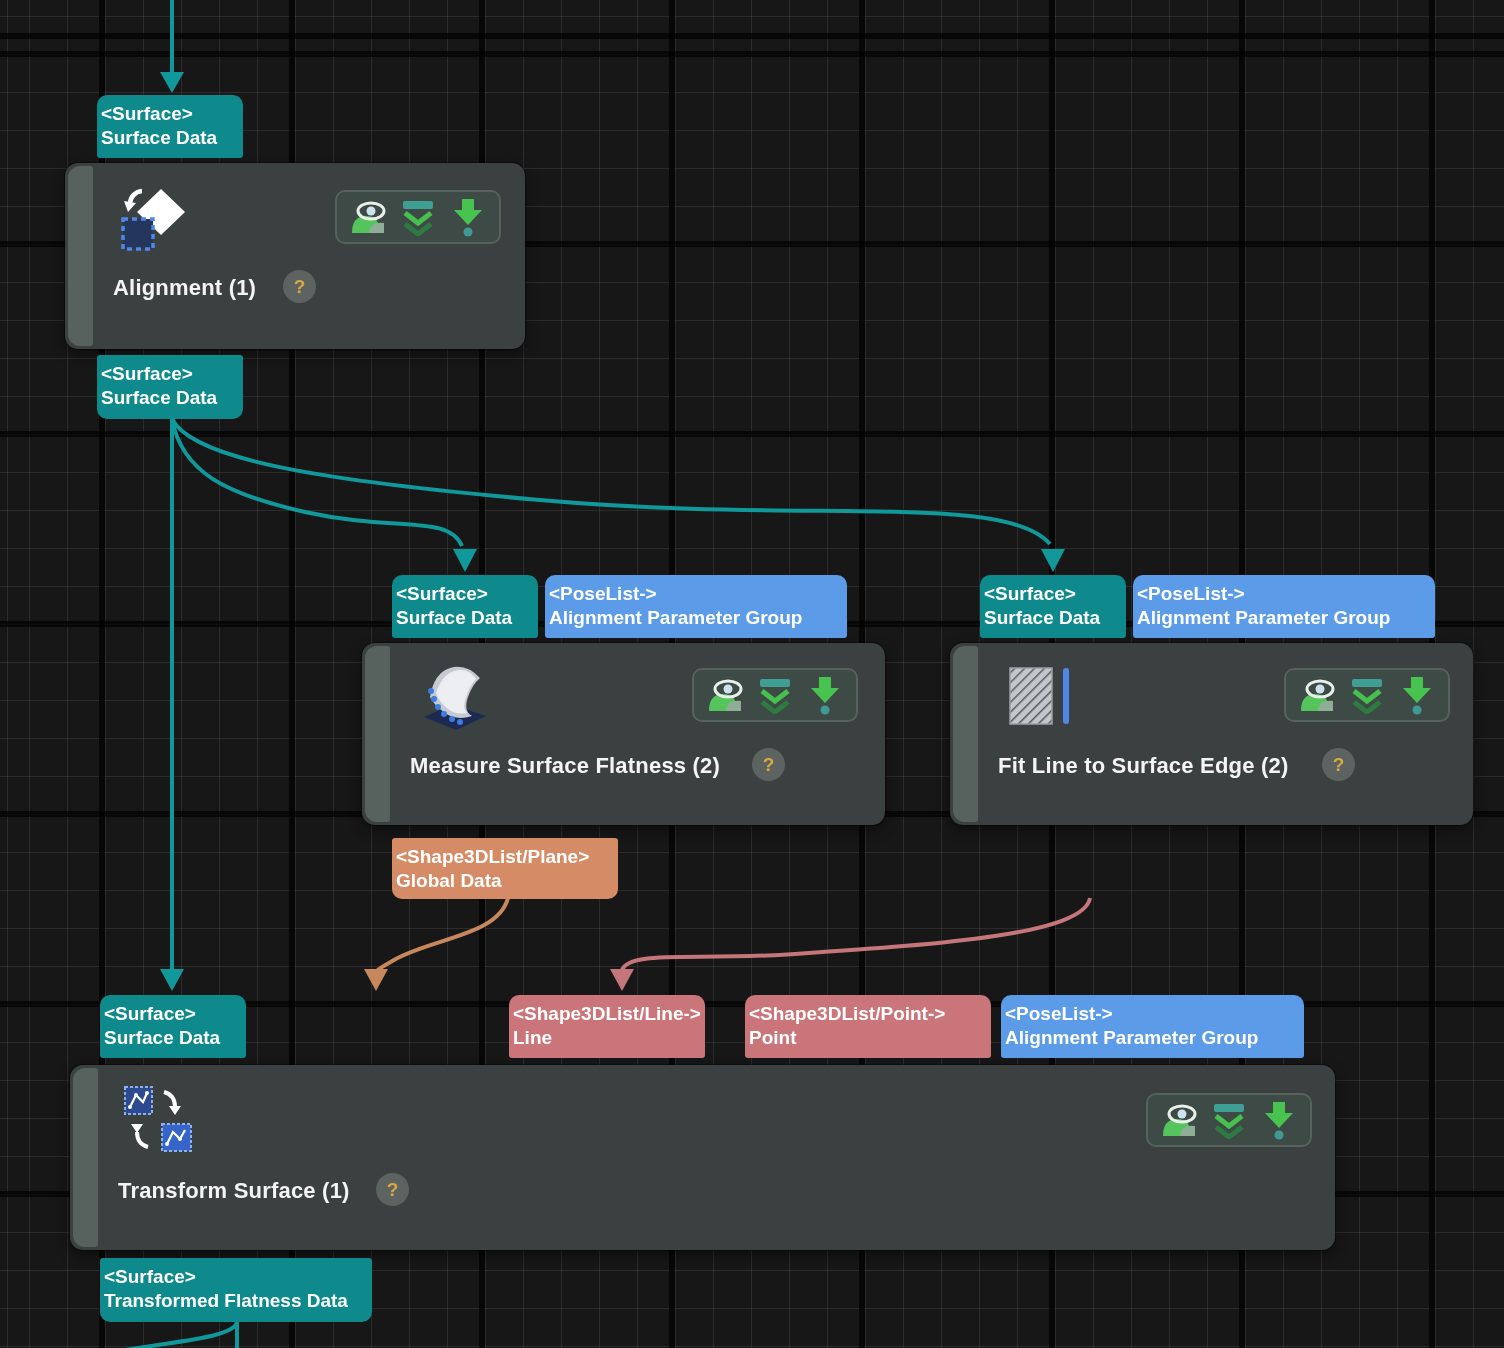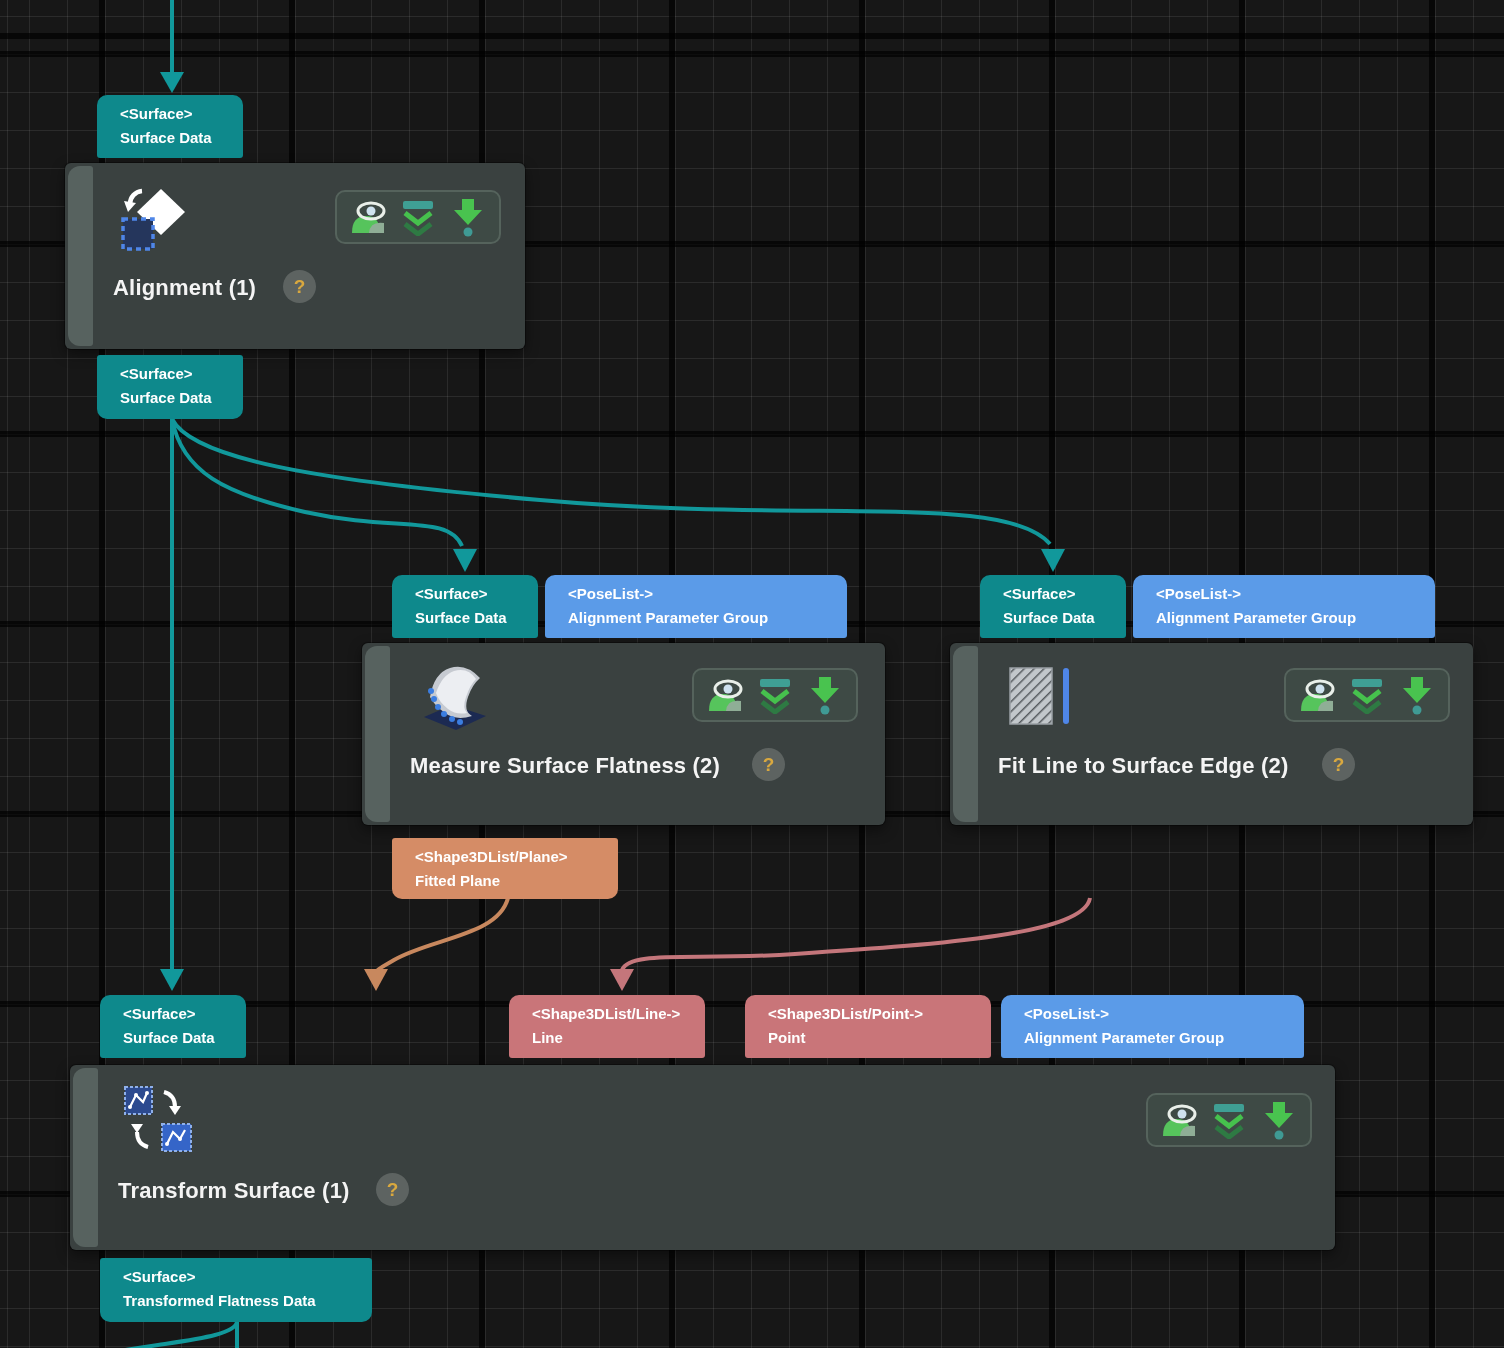--- a/index.html
+++ b/index.html
@@ -9,38 +9,38 @@
     background-color:#171717;
     background-image:
       repeating-linear-gradient(to right, rgba(0,0,0,0.70) 0 6px, transparent 6px 190px),
       repeating-linear-gradient(to bottom, rgba(0,0,0,0.70) 0 6px, transparent 6px 190px),
       repeating-linear-gradient(to right, rgba(255,255,255,0.085) 0 1px, transparent 1px 38px),
       repeating-linear-gradient(to bottom, rgba(255,255,255,0.085) 0 1px, transparent 1px 38px);
     background-position: 99px 0, 0 51px, 29px 0, 0 16px;
   }
   .edges{position:absolute;left:0;top:0;z-index:1;}
   .node{
-    position:absolute;z-index:2;background:#3a4140;border-radius:6px;
+    position:absolute;z-index:2;background:#3a4140;border-radius:13px;
     box-shadow:0 0 0 1px rgba(0,0,0,.35), 0 5px 14px rgba(0,0,0,.45);
   }
   .strip{position:absolute;left:3px;top:3px;bottom:3px;width:25px;background:#57625f;border-radius:12px 3px 3px 12px;}
   .nicon{position:absolute;}
   .ntitle{position:absolute;font-size:22px;font-weight:700;color:#f4f4f4;white-space:nowrap;letter-spacing:.2px;}
   .help{
     position:absolute;width:33px;height:33px;border-radius:50%;background:#5d6361;
     color:#d9a83f;font-size:19px;font-weight:700;display:flex;align-items:center;justify-content:center;
   }
   .toolbar{
     position:absolute;width:166px;height:54px;border:2px solid #55635c;background:#3e4a45;
     border-radius:10px;display:flex;align-items:center;justify-content:space-around;box-sizing:border-box;padding:0 6px;
   }
   .tbi{display:flex;align-items:center;justify-content:center;width:42px;height:42px;cursor:pointer;}
   .port{
-    position:absolute;z-index:3;color:#ffffff;font-size:15px;font-weight:600;
-    padding:7px 23px;box-sizing:border-box;line-height:24px;white-space:nowrap;overflow:hidden;
+    position:absolute;z-index:3;color:#ffffff;font-size:19px;font-weight:600;
+    padding:7px 4px;box-sizing:border-box;line-height:24px;white-space:nowrap;overflow:hidden;
   }
   .port.in{border-radius:10px 10px 3px 3px;}
   .port.out{border-radius:3px 3px 10px 10px;}
   .teal{background:#0e898c;}
   .blue{background:#5b9be8;}
   .orange{background:#d58c66;}
   .rose{background:#c97579;}
 </style>
 </head>
 <body>
@@ -164,21 +164,21 @@
           <circle cx="17" cy="35" r="4.5" fill="#3f9a94"></circle>
         </svg>
       </span>
     </div>
     <div class="ntitle" style="left:48px;top:110px">Measure Surface Flatness (2)</div>
     <div class="help" style="left:390px;top:105px">?</div>
   </div>
 
   <div class="port out orange" style="left:392px;top:838px;width:226px;height:61px">
     <div>&lt;Shape3DList/Plane&gt;</div>
-    <div>Fitted Plane</div>
+    <div>Global Data</div>
   </div>
 
   <div class="port in teal" style="left:980px;top:575px;width:146px;height:63px">
     <div>&lt;Surface&gt;</div>
     <div>Surface Data</div>
   </div>
   <div class="port in blue" style="left:1133px;top:575px;width:302px;height:63px">
     <div>&lt;PoseList-&gt;</div>
     <div>Alignment Parameter Group</div>
   </div>

